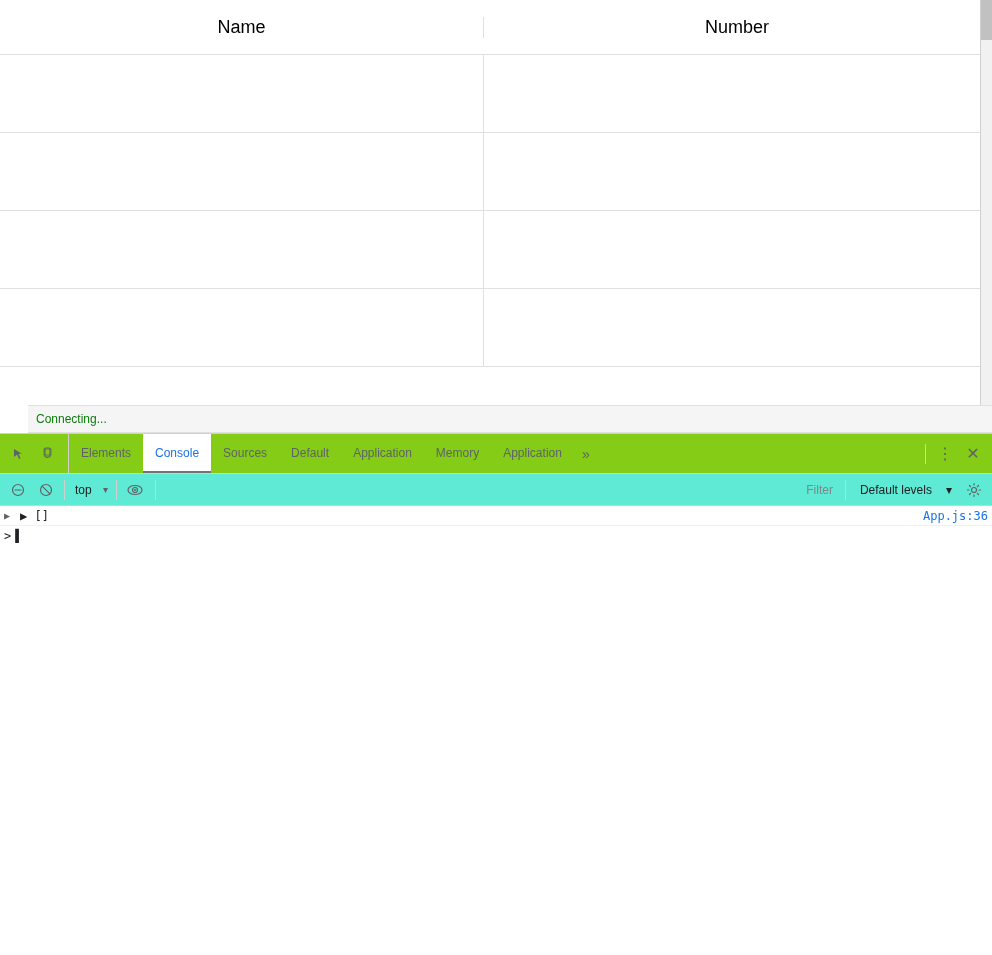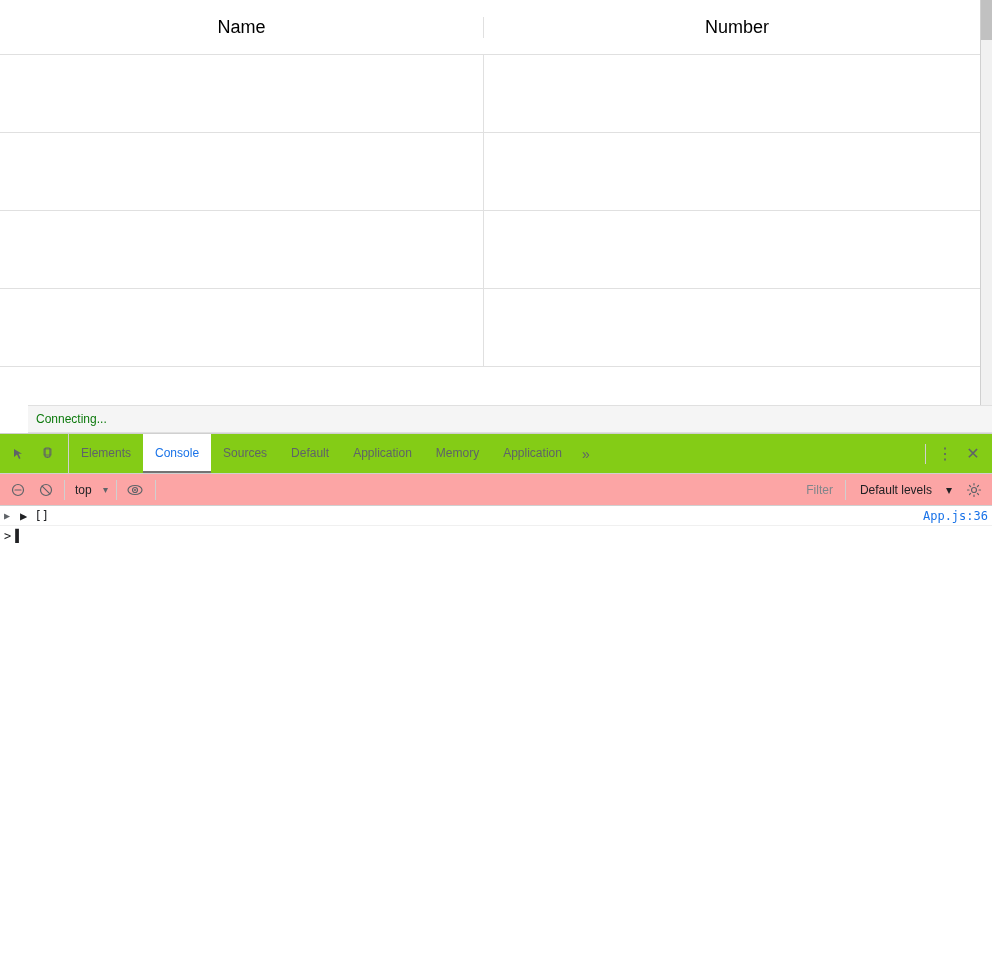--- a/index.html
+++ b/index.html
@@ -189,21 +189,21 @@
       border-radius: 2px;
       background: none;
       border: none;
       color: #5f6368;
       font-size: 16px;
     }
 
     
     .console-toolbar {
       height: 32px;
-      background: #fca5a5;
+      background: #5eead4;
       border-bottom: 1px solid #d0d0d0;
       display: flex;
       align-items: center;
       gap: 4px;
       padding: 0 6px;
     }
 
     .console-toolbar-btn {
       width: 24px;
       height: 24px;

